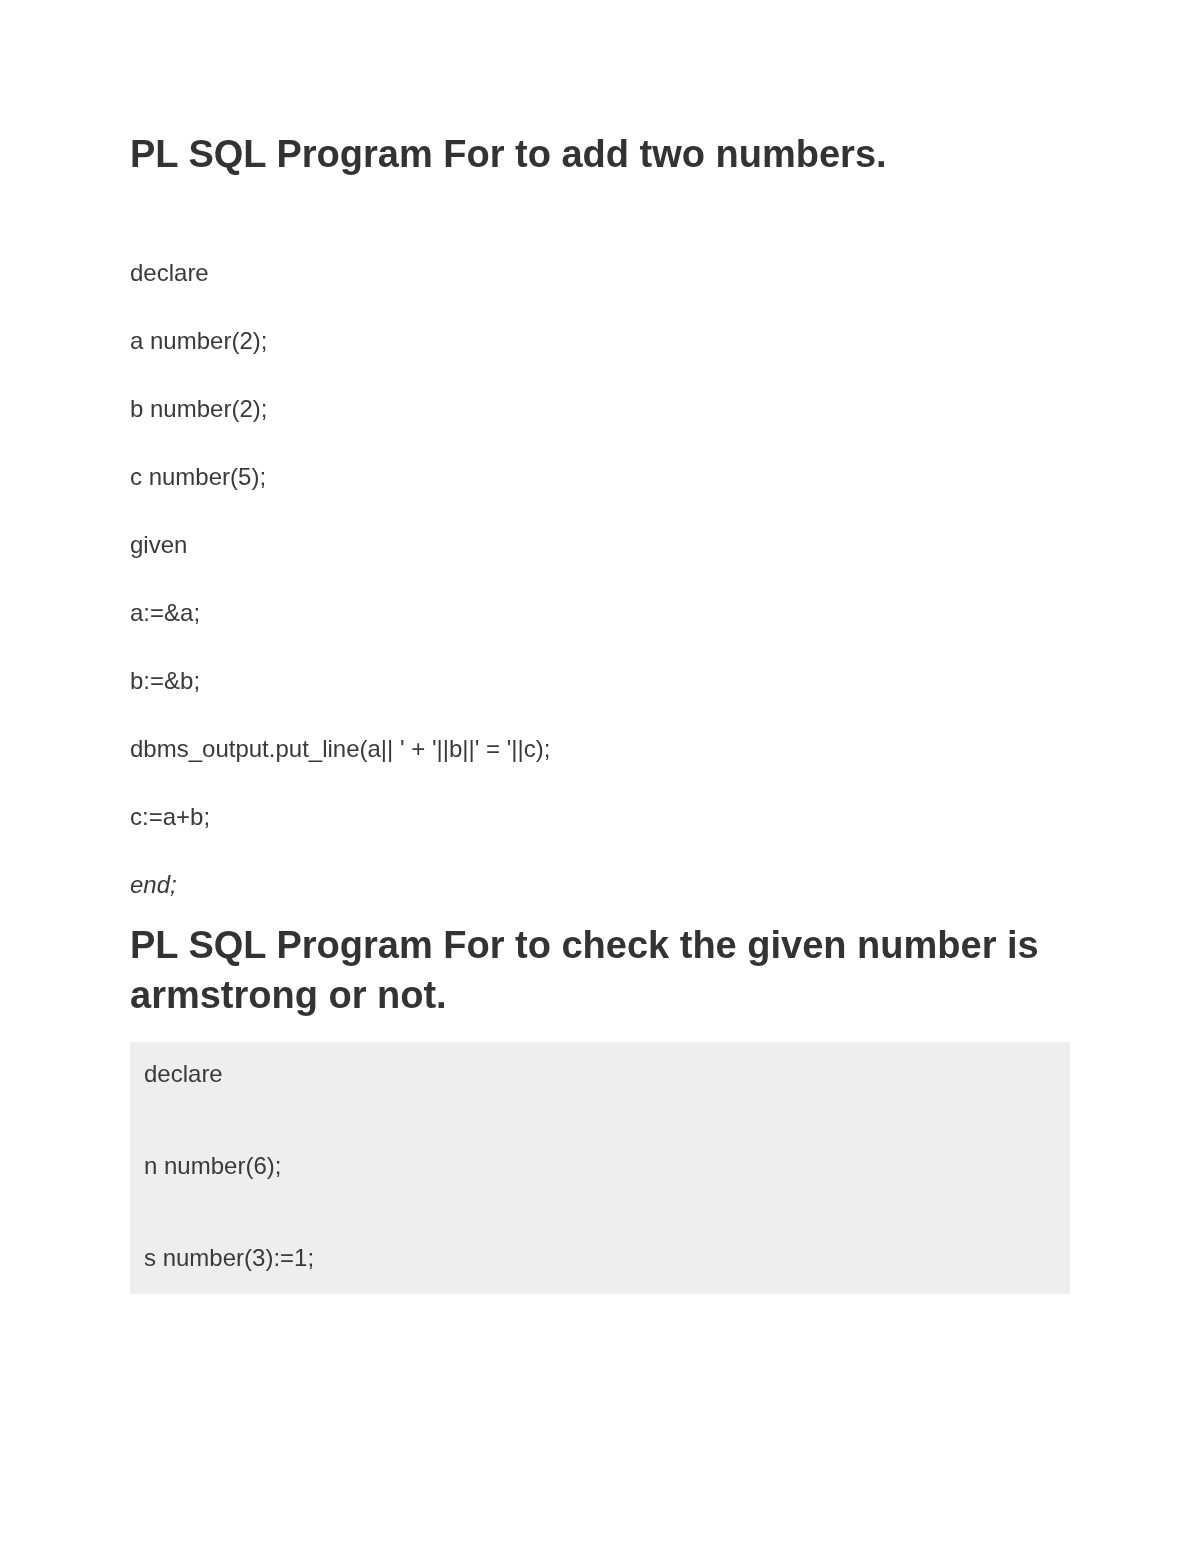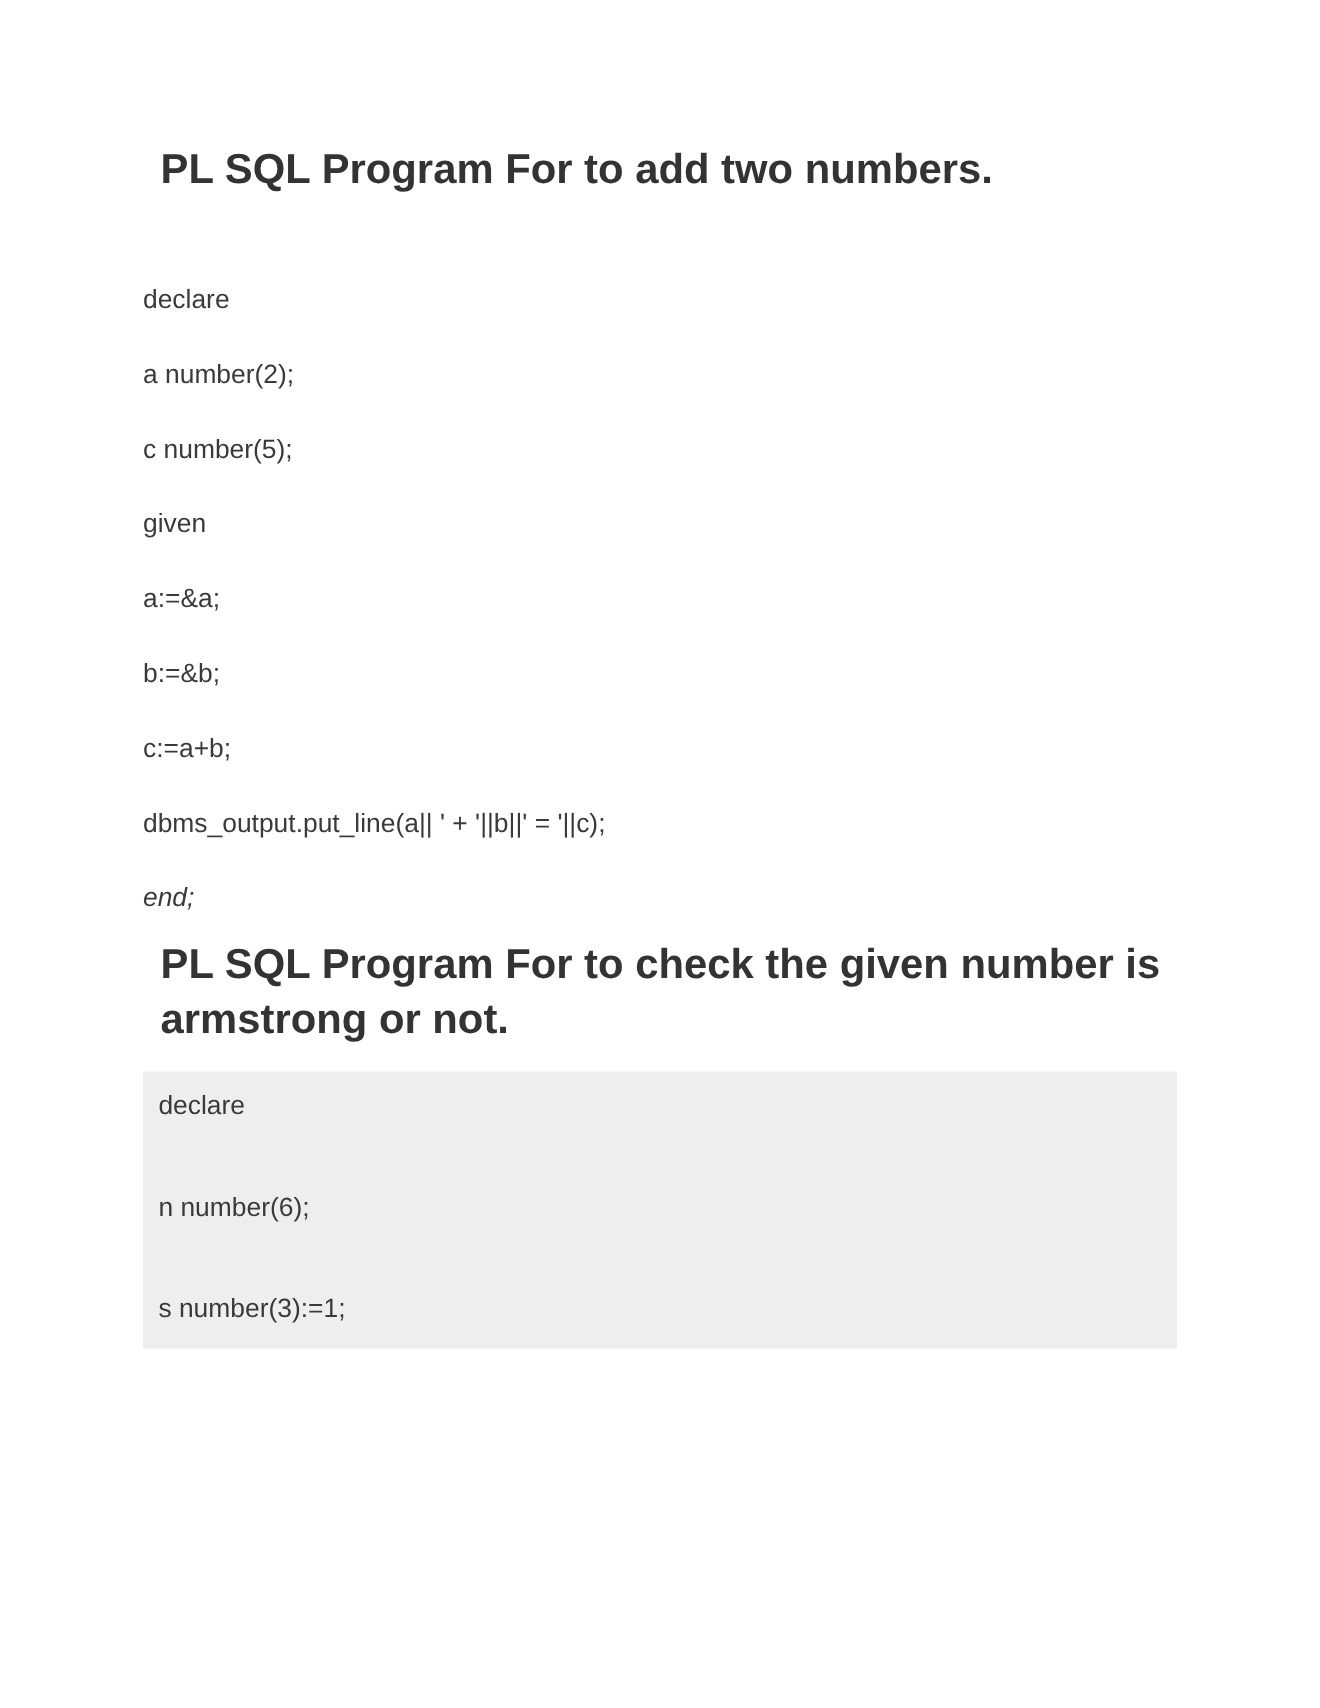--- a/index.html
+++ b/index.html
@@ -14,21 +14,20 @@
       min-height: 1553px;
       padding: 130px 130px 0 130px;
       color: #333333;
     }
     h1.section-heading {
       font-size: 38px;
       font-weight: bold;
       color: #333333;
       line-height: 1.3;
       margin-bottom: 80px;
-      margin-left: 16px;
     }
     h1.section-heading.tight {
       margin-top: 18px;
       margin-bottom: 22px;
     }
     .code-lines {
       font-size: 24px;
       color: #3a3a3a;
     }
     .code-lines p {
@@ -54,26 +53,27 @@
     }
   </style>
 </head>
 <body>
 
 <h1 class="section-heading">PL SQL Program For to add two numbers.</h1>
 
 <div class="code-lines">
   <p>declare</p>
   <p>a number(2);</p>
+  <p>b number(2);</p>
   <p>c number(5);</p>
   <p>given</p>
   <p>a:=&amp;a;</p>
   <p>b:=&amp;b;</p>
+  <p>dbms_output.put_line(a|| ' + '||b||' = '||c);</p>
   <p>c:=a+b;</p>
-  <p>dbms_output.put_line(a|| ' + '||b||' = '||c);</p>
   <p>end;</p>
 </div>
 
 <h1 class="section-heading tight">PL SQL Program For to check the given number is armstrong or not.</h1>
 
 <div class="code-block">
   <p>declare</p>
   <p>n number(6);</p>
   <p>s number(3):=1;</p>
 </div>

